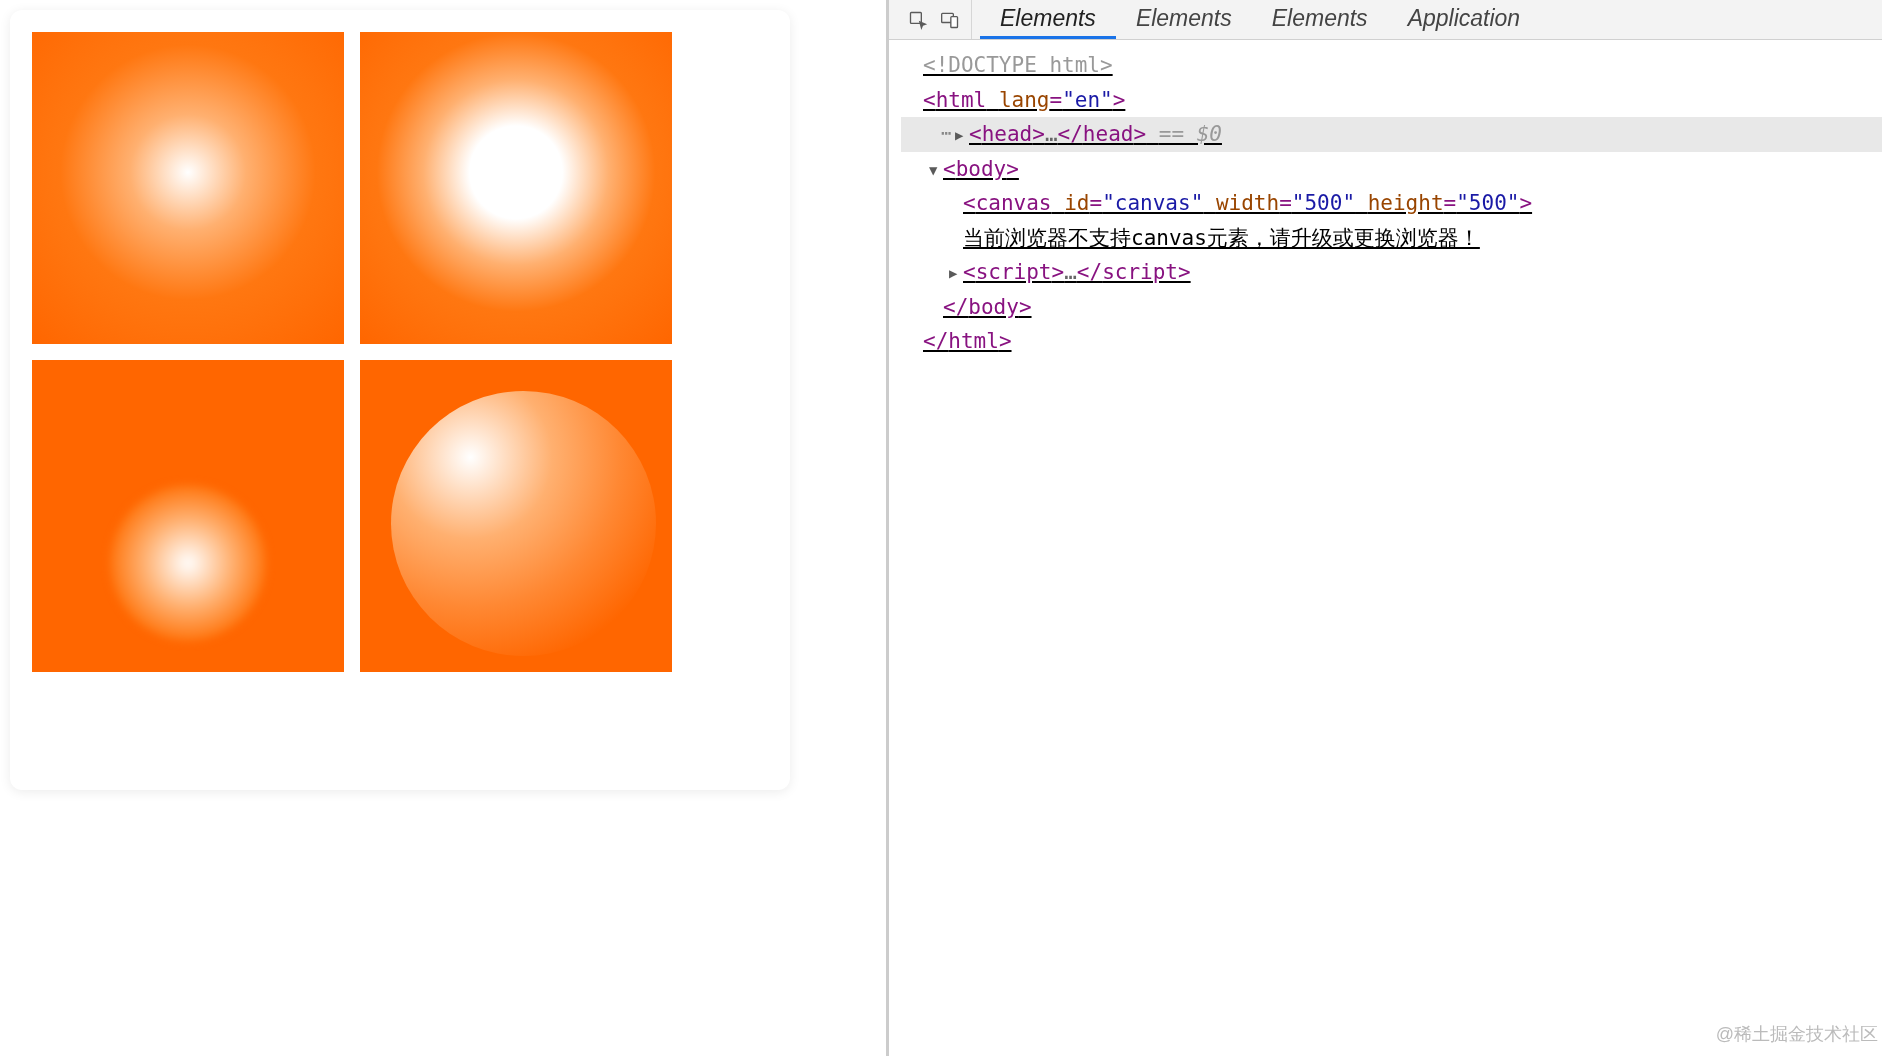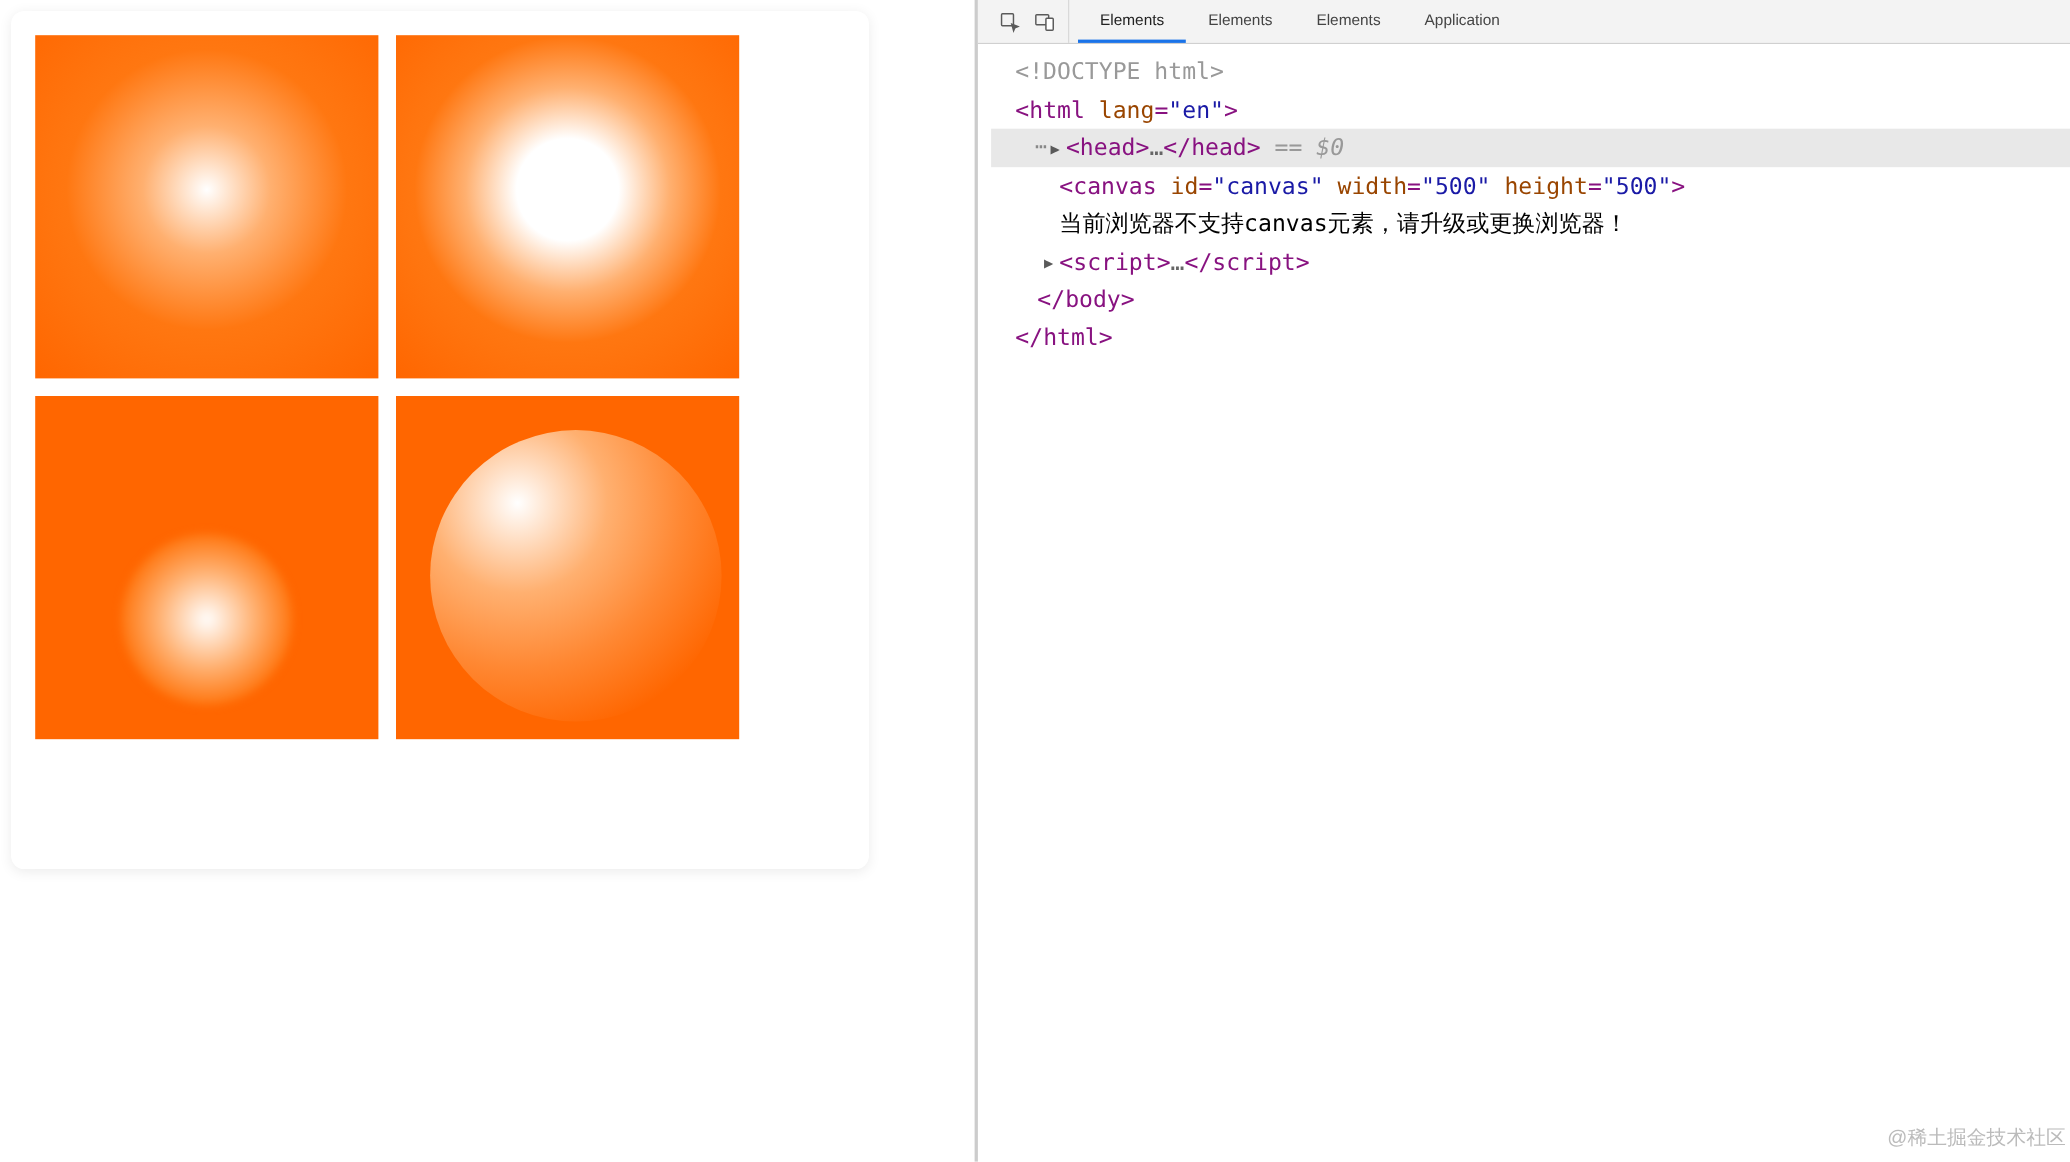--- a/index.html
+++ b/index.html
@@ -122,36 +122,38 @@
       width: 20px;
       height: 20px;
       stroke: #5a5a5a;
       fill: none;
       stroke-width: 1.6;
     }
     .tab {
       padding: 0 20px;
       display: flex;
       align-items: center;
-      font-size: 14px;
+      font-size: 23px;
       color: #444;
       cursor: pointer;
       border-bottom: 3px solid transparent;
+      font-style: italic;
     }
     .tab.active {
       color: #222;
       border-bottom-color: #1a73e8;
     }
     .dom-tree {
       flex: 1;
       padding: 8px 0 0 12px;
       font-family: "Menlo", "Consolas", monospace;
       font-size: 21px;
       line-height: 1.55;
       overflow: auto;
+      text-decoration: underline;
     }
     .dom-line {
       white-space: pre;
       padding: 1px 0;
     }
     .dom-line.selected {
       background: #e8e8e8;
       padding-left: 40px;
     }
     .indent-0 { padding-left: 8px; }
@@ -229,20 +231,21 @@
   </div>
 
   <div class="dom-tree">
 
     <div class="dom-line indent-0"><span class="arrow"></span><span class="syn-doctype">&lt;!DOCTYPE html&gt;</span></div>
 
     <div class="dom-line indent-0"><span class="arrow"></span><span class="syn-tag">&lt;<span>html</span></span> <span class="syn-attr-name">lang</span><span class="syn-tag">=</span><span class="syn-attr-val">"en"</span><span class="syn-tag">&gt;</span></div>
 
     <div class="dom-line indent-1 selected"><span class="dots">⋯</span><span class="arrow right"></span><span class="syn-tag">&lt;<span>head</span>&gt;</span><span class="syn-ellipsis">…</span><span class="syn-tag">&lt;/<span>head</span>&gt;</span> <span class="syn-meta">== $0</span></div>
 
+    <div class="dom-line indent-1"><span class="arrow down"></span><span class="syn-tag">&lt;<span>body</span>&gt;</span></div>
 
     <div class="dom-line indent-2"><span class="arrow"></span><span class="syn-tag">&lt;<span>canvas</span></span> <span class="syn-attr-name">id</span><span class="syn-tag">=</span><span class="syn-attr-val">"canvas"</span> <span class="syn-attr-name">width</span><span class="syn-tag">=</span><span class="syn-attr-val">"500"</span> <span class="syn-attr-name">height</span><span class="syn-tag">=</span><span class="syn-attr-val">"500"</span><span class="syn-tag">&gt;</span></div>
 
     <div class="dom-line indent-2"><span class="arrow"></span><span class="syn-text">当前浏览器不支持canvas元素，请升级或更换浏览器！</span></div>
 
 
     <div class="dom-line indent-2"><span class="arrow right"></span><span class="syn-tag">&lt;<span>script</span>&gt;</span><span class="syn-ellipsis">…</span><span class="syn-tag">&lt;/<span>script</span>&gt;</span></div>
 
     <div class="dom-line indent-1"><span class="arrow"></span><span class="syn-tag">&lt;/<span>body</span>&gt;</span></div>
 

